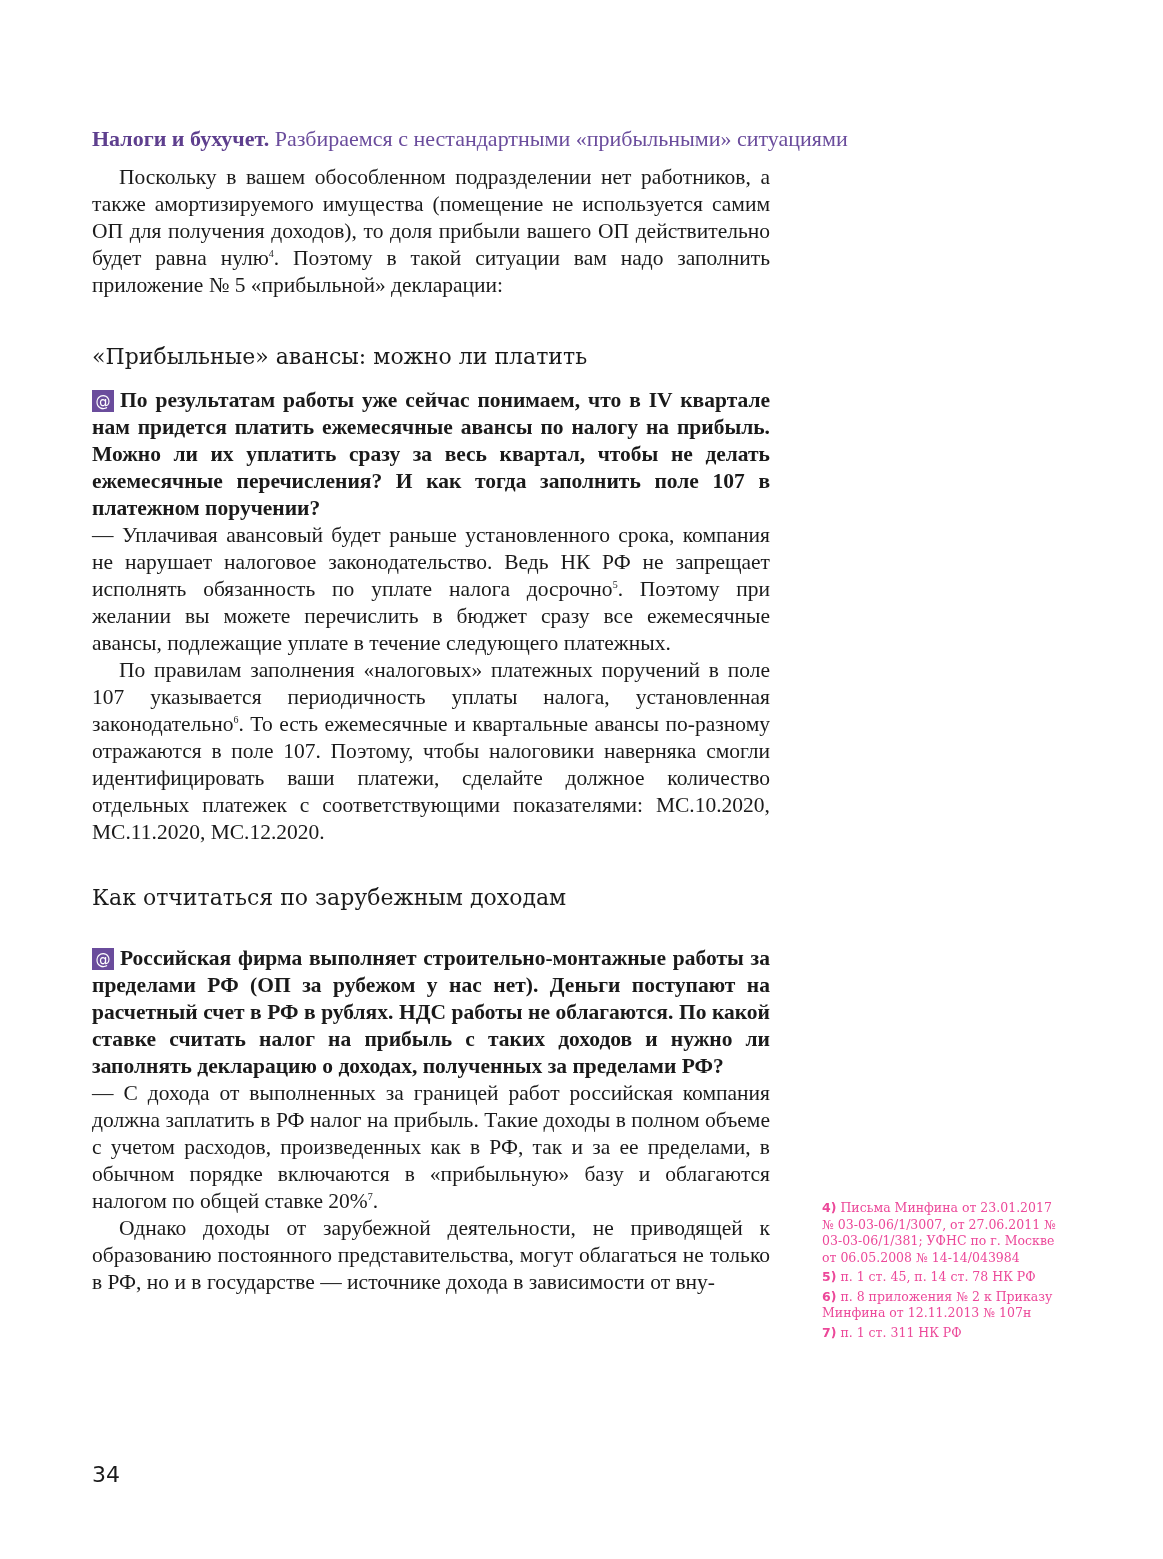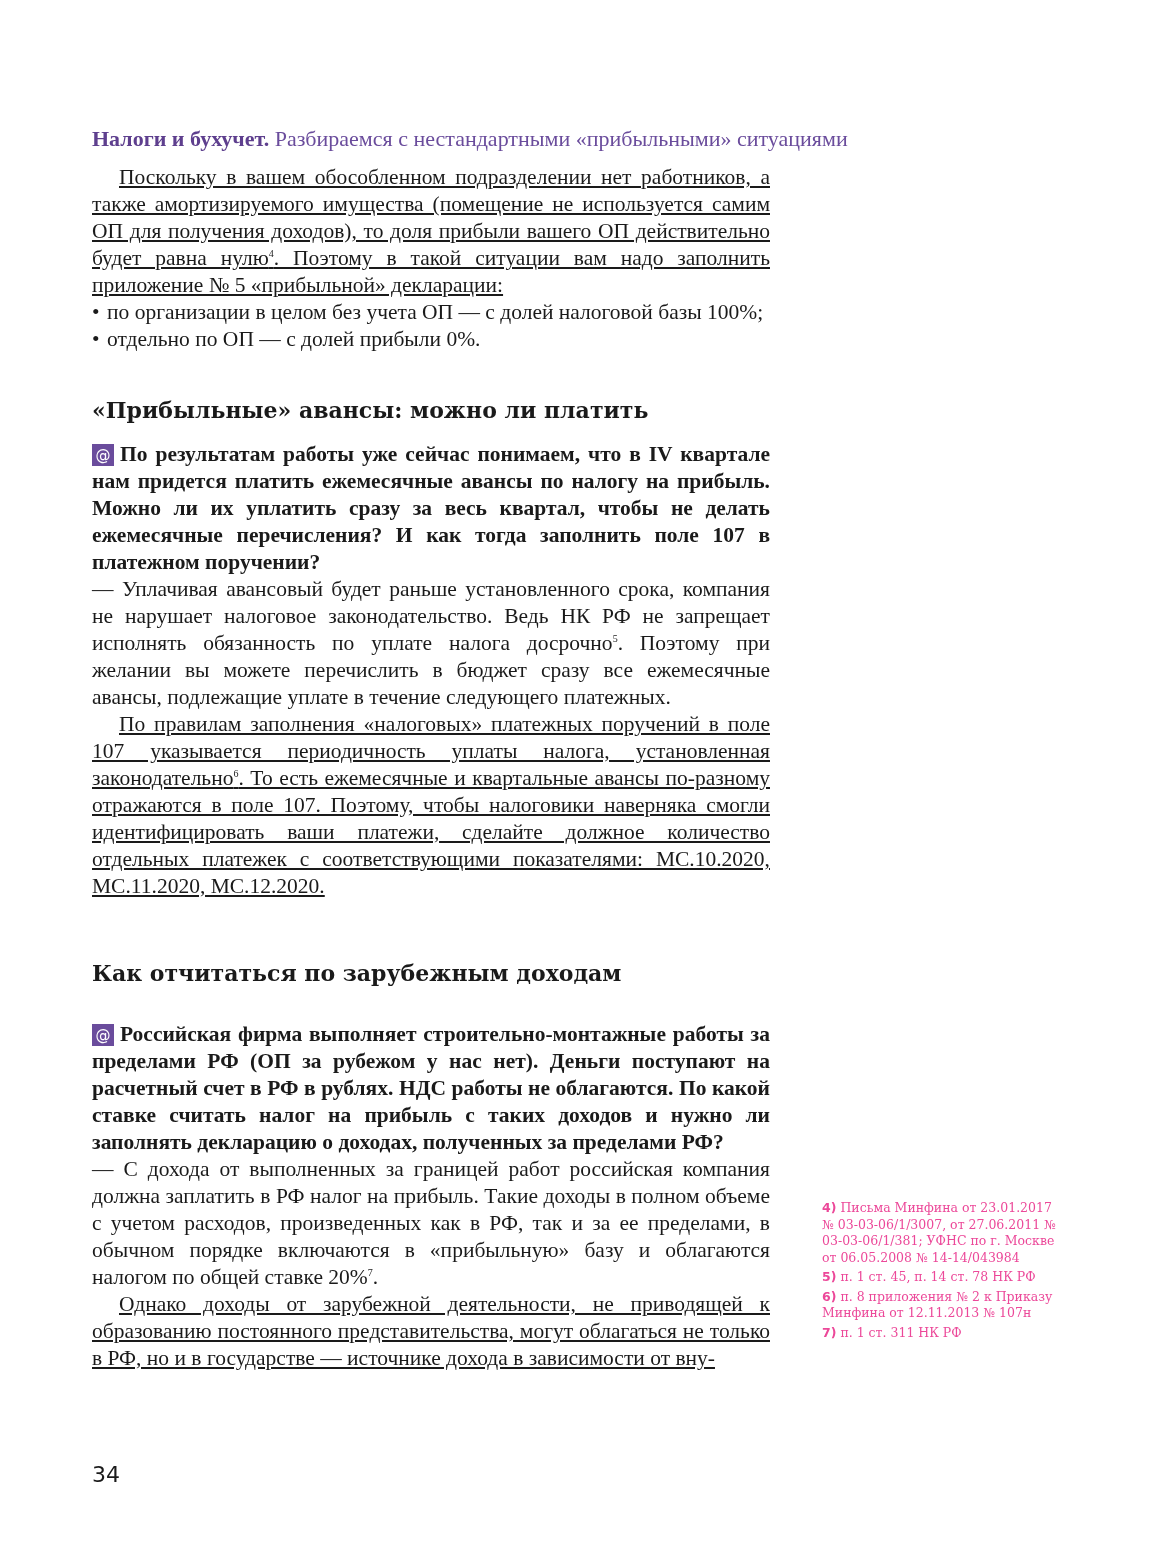--- a/index.html
+++ b/index.html
@@ -13,26 +13,26 @@
       font-family: "Liberation Serif", serif;
       font-size: 22px; color: #6a4c9c; margin-top: 44px;
     }
     .header .bold { font-weight: bold; color: #5e3f8e; }
     .main {
       position: absolute; left: 92px; top: 164px; width: 678px;
       font-family: "Liberation Serif", serif;
       font-size: 21.5px; line-height: 27px; text-align: justify;
     }
     .main p { margin: 0; }
-    .indent { text-indent: 27px; text-decoration: underline; }
+    .indent { text-indent: 27px; }
     .bullets { list-style: none; margin: 0; padding: 0; }
     .bullets li { padding-left: 15px; position: relative; }
     .bullets li::before { content: "•"; position: absolute; left: 0; }
     h2 {
-      font-family: "DejaVu Serif", serif; font-weight: bold;
+      font-family: "DejaVu Serif", serif; font-weight: normal;
       font-size: 22px; line-height: 27px; margin: 0; color: #1a1a1a;
       text-align: left;
     }
     .q { font-weight: bold; }
     .at-icon {
       display: inline-block; width: 22px; height: 22px;
       background: #6a4c9c; color: #fff; font-weight: normal;
       font-family: "DejaVu Sans", sans-serif; font-size: 15px;
       line-height: 22px; text-align: center; vertical-align: 1px;
       margin-right: 6px; text-indent: 0;
@@ -53,34 +53,30 @@
 </head>
 <body>
 
 <div class="header">
   <span class="bold">Налоги и бухучет.</span>
   <span>Разбираемся с нестандартными «прибыльными» ситуациями</span>
 </div>
 
 <div class="main">
   <p class="indent"><span>Поскольку в вашем обособленном подразделении нет работников, а также амортизируемого имущества (помещение не используется самим ОП для получения доходов), то доля прибыли вашего ОП действительно будет равна нулю</span><sup>4</sup><span>. Поэтому в такой ситуации вам надо заполнить приложение № 5 «прибыльной» декларации:</span></p>
-  <ul class="bullets">
-    <li>по организации в целом без учета ОП — с долей налоговой базы 100%;</li>
-    <li>отдельно по ОП — с долей прибыли 0%.</li>
-  </ul>
 
   <h2 style="margin-top:44px">
     <span>«Прибыльные» авансы: можно ли платить</span><br>
   </h2>
 
   <p class="q" style="margin-top:17px"><span class="at-icon">@</span><span>По результатам работы уже сейчас понимаем, что в IV квартале нам придется платить ежемесячные авансы по налогу на прибыль. Можно ли их уплатить сразу за весь квартал, чтобы не делать ежемесячные перечисления? И как тогда заполнить поле 107 в платежном поручении?</span></p>
   <p><span>— Уплачивая авансовый будет раньше установленного срока, компания не нарушает налоговое законодательство. Ведь НК РФ не запрещает исполнять обязанность по уплате налога досрочно</span><sup>5</sup><span>. Поэтому при желании вы можете перечислить в бюджет сразу все ежемесячные авансы, подлежащие уплате в течение следующего платежных.</span></p>
   <p class="indent"><span>По правилам заполнения «налоговых» платежных поручений в поле 107 указывается периодичность уплаты налога, установленная законодательно</span><sup>6</sup><span>. То есть ежемесячные и квартальные авансы по-разному отражаются в поле 107. Поэтому, чтобы налоговики наверняка смогли идентифицировать ваши платежи, сделайте должное количество отдельных платежек с соответствующими показателями: МС.10.2020, МС.11.2020, МС.12.2020.</span></p>
 
-  <h2 style="margin-top:60px">Как отчитаться по зарубежным доходам</h2>
+  <h2 style="margin-top:38px">Как отчитаться по зарубежным доходам</h2>
 
   <p class="q" style="margin-top:34px"><span class="at-icon">@</span><span>Российская фирма выполняет строительно-монтажные работы за пределами РФ (ОП за рубежом у нас нет). Деньги поступают на расчетный счет в РФ в рублях. НДС работы не облагаются. По какой ставке считать налог на прибыль с таких доходов и нужно ли заполнять декларацию о доходах, полученных за пределами РФ?</span></p>
   <p><span>— С дохода от выполненных за границей работ российская компания должна заплатить в РФ налог на прибыль. Такие доходы в полном объеме с учетом расходов, произведенных как в РФ, так и за ее пределами, в обычном порядке включаются в «прибыльную» базу и облагаются налогом по общей ставке 20%</span><sup>7</sup><span>.</span></p>
   <p class="indent">Однако доходы от зарубежной деятельности, не приводящей к образованию постоянного представительства, могут облагаться не только в РФ, но и в государстве — источнике дохода в зависимости от вну-</p>
 </div>
 
 <div class="notes">
   <div class="note"><b>4)</b> <span>Письма Минфина от 23.01.2017 № 03-03-06/1/3007, от 27.06.2011 № 03-03-06/1/381; УФНС по г. Москве от 06.05.2008 № 14-14/043984</span></div>
   <div class="note"><b>5)</b> <span>п. 1 ст. 45, п. 14 ст. 78 НК РФ</span></div>
   <div class="note"><b>6)</b> <span>п. 8 приложения № 2 к Приказу Минфина от 12.11.2013 № 107н</span></div>

